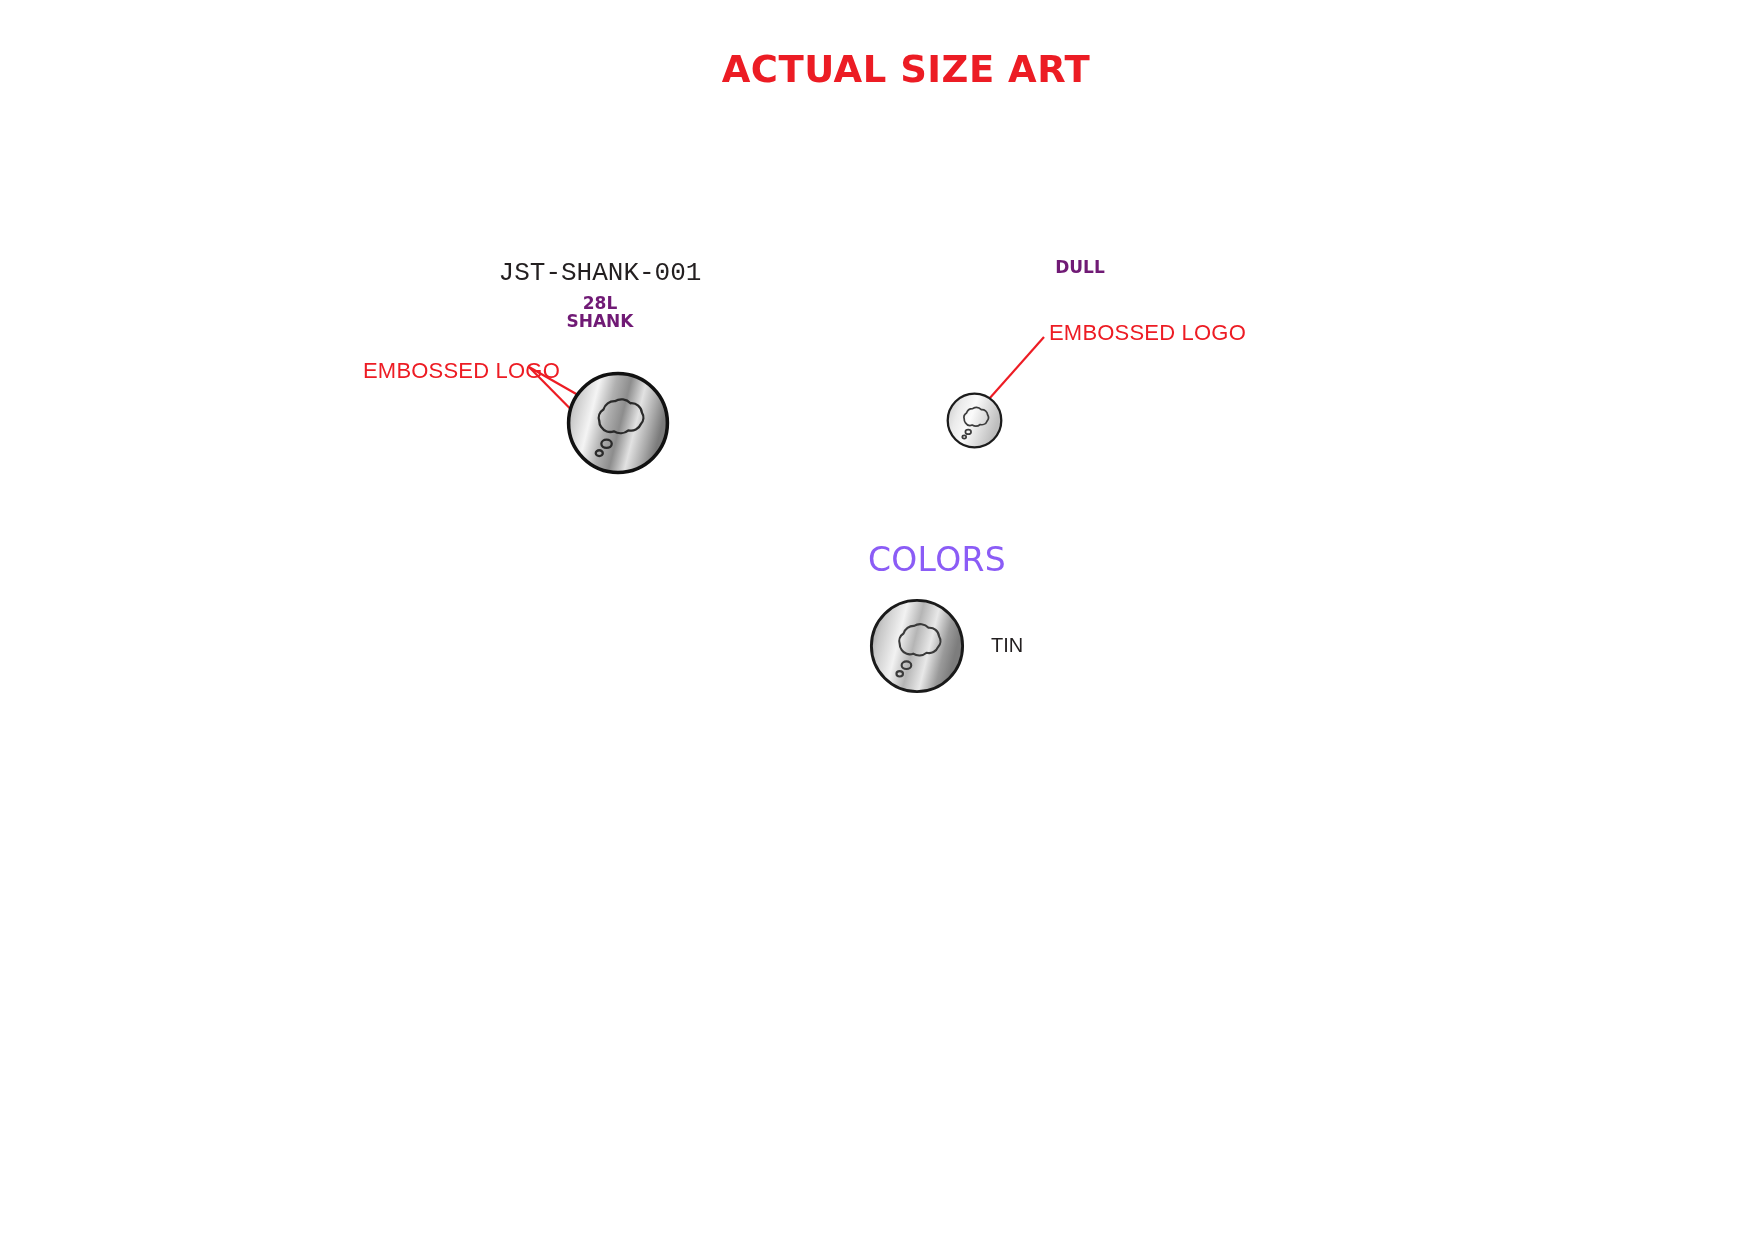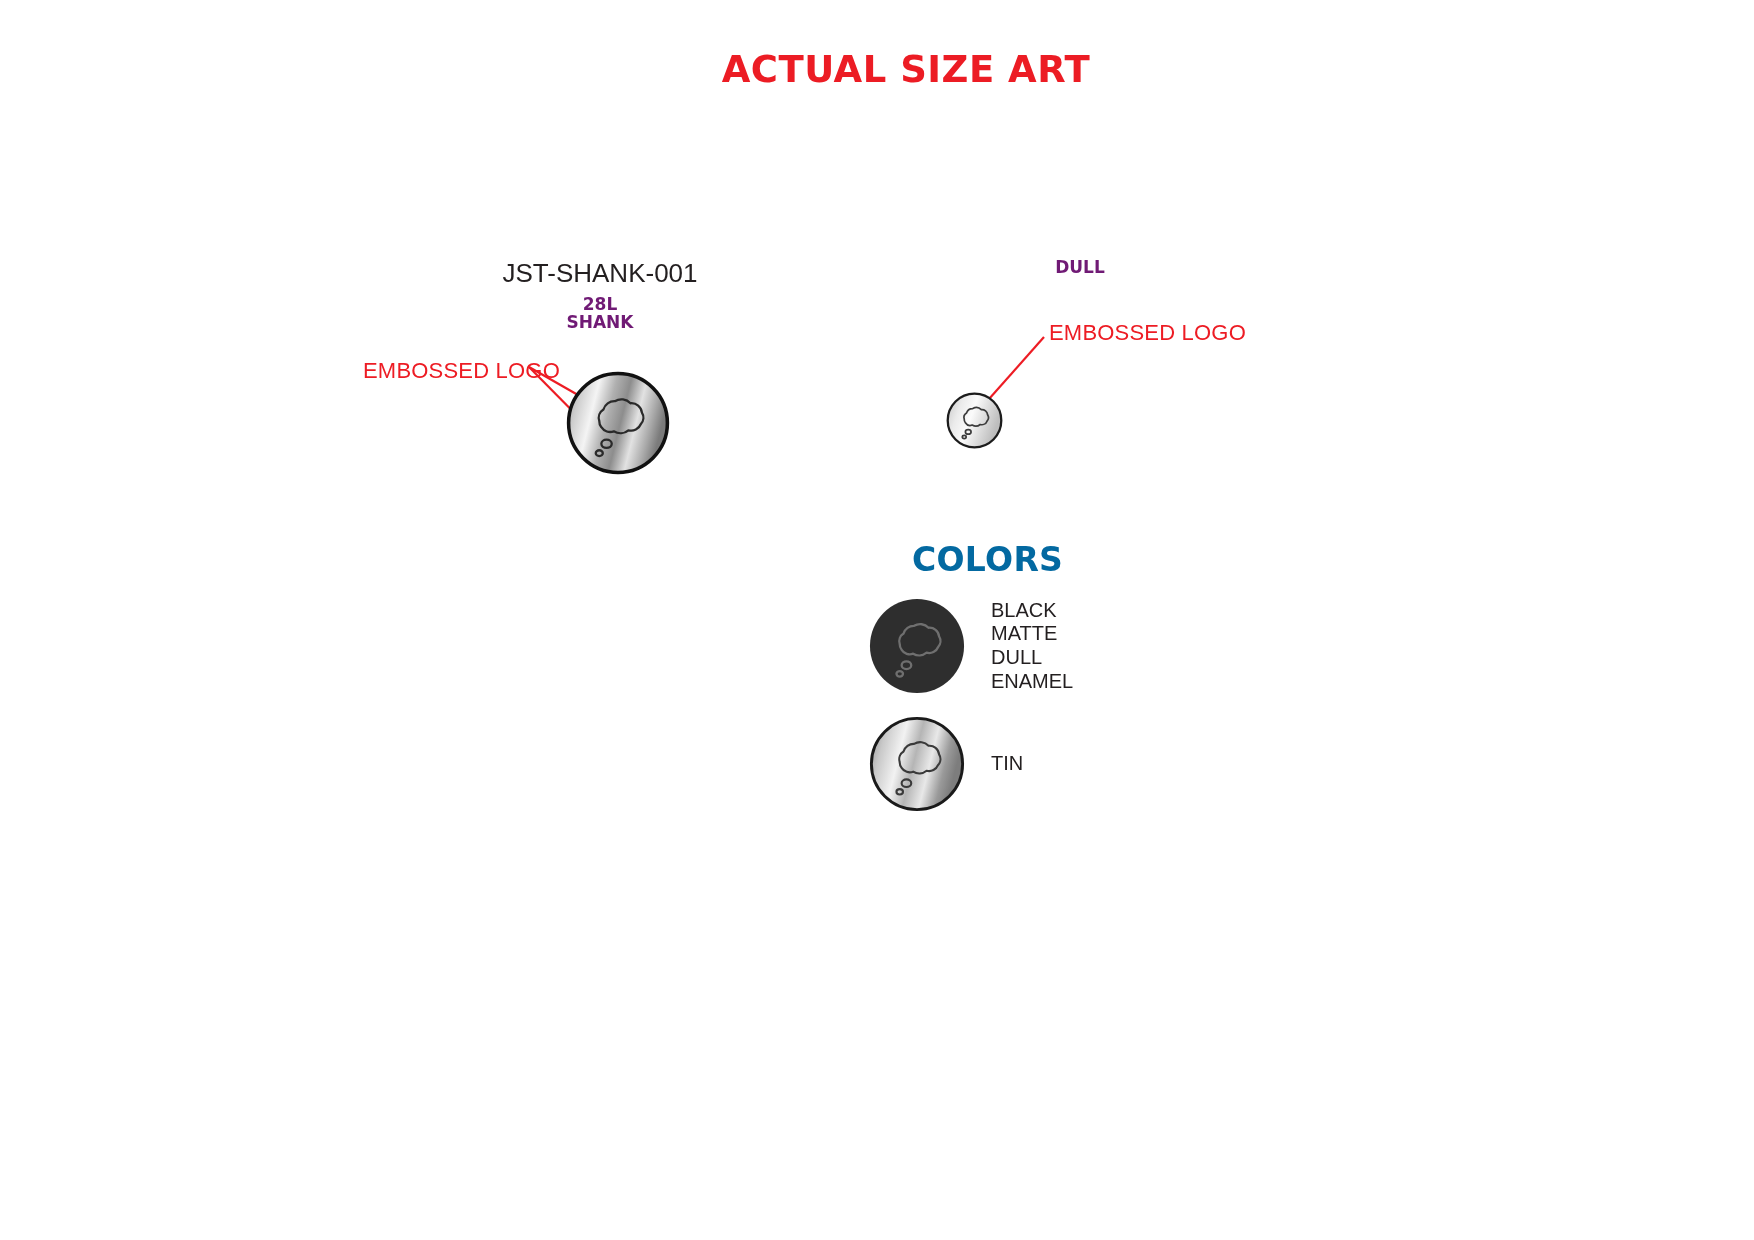--- a/index.html
+++ b/index.html
@@ -44,21 +44,21 @@
     position: absolute;
     text-align: center;
     width: 420px;
   }
   .col-shank .prod-head { left: 35px; top: 258px; }
   .col-rivet .prod-head { left: 0px;  top: 258px; }
 
   .prod-sku {
     font-size: 26px;
     color: #231f20;
-    font-family: Liberation Sans, sans-serif;
+    font-family: Liberation Mono, monospace;
     white-space: nowrap;
   }
   .prod-size, .prod-type {
     font-size: 17px;
     font-weight: bold;
     color: #701a75;
     line-height: 1.08;
     font-family: "DejaVu Sans", sans-serif;
   }
   .prod-size { margin-top: 6px; }
@@ -91,25 +91,24 @@
   }
   .disc svg { display: block; width: 100%; height: 100%; }
 
   .disc-shank { left: 566px; top: 371px;  width: 104px; height: 104px; }
   .disc-rivet { left: 946px; top: 392px;  width: 57px;  height: 57px;  }
 
   
   .colors-title {
     position: absolute;
     font-size: 33px;
-    font-weight: bold;
-    color: #0369a1;
+    font-weight: normal;
+    color: #8b5cf6;
     letter-spacing: 0.3px;
     font-family: "DejaVu Sans", sans-serif;
-    margin-left: 44px;
   }
   .colors-title-shank { left: 513px; top: 540px; }
 
   .swatch-list { position: absolute; }
   .swatch-list-shank { left: 514px; top: 598px; }
 
   .swatch-row {
     display: flex;
     align-items: center;
   }
@@ -150,36 +149,20 @@
   <div class="prod-head">
     <div class="prod-sku">JST-SHANK-001</div>
     <div class="prod-size">28L</div>
     <div class="prod-type">SHANK</div>
   </div>
 
   <div class="colors-title colors-title-shank">COLORS</div>
 
   <div class="swatch-list swatch-list-shank">
 
-    <div class="swatch-row">
-      <div class="swatch-disc">
-        <svg viewBox="0 0 100 100" xmlns="http://www.w3.org/2000/svg">
-          <circle cx="50" cy="50" r="49" fill="#2e2e2e"></circle>
-          <g fill="none" stroke="#6f6f6f" stroke-width="2.4" stroke-linejoin="round">
-            <path d="M32 48 a9.5 9.5 0 0 1 4-11 a11 11 0 0 1 11-8 a12 12 0 0 1 15 2 a10 10 0 0 1 11 9
-                     a9 9 0 0 1 -1 11 a10 10 0 0 1 -12 6 a12 12 0 0 1 -14 1 a10 10 0 0 1 -12 -4
-                     a9 9 0 0 1 -2 -6 z"></path>
-            <ellipse cx="39" cy="70" rx="5" ry="4"></ellipse>
-            <ellipse cx="32" cy="79" rx="3.4" ry="2.8"></ellipse>
-          </g>
-        </svg>
-      </div>
-      <div class="swatch-label">BLACK MATTE
-DULL ENAMEL</div>
-    </div>
 
     <div class="swatch-row">
       <div class="swatch-disc">
         <svg viewBox="0 0 100 100" xmlns="http://www.w3.org/2000/svg">
           <defs>
             <linearGradient id="tinGradL" x1="0" y1="0" x2="1" y2="0.25">
               <stop offset="0%" stop-color="#8e8e8e"></stop>
               <stop offset="18%" stop-color="#c9c9c9"></stop>
               <stop offset="38%" stop-color="#f2f2f2"></stop>
               <stop offset="55%" stop-color="#b5b5b5"></stop>

